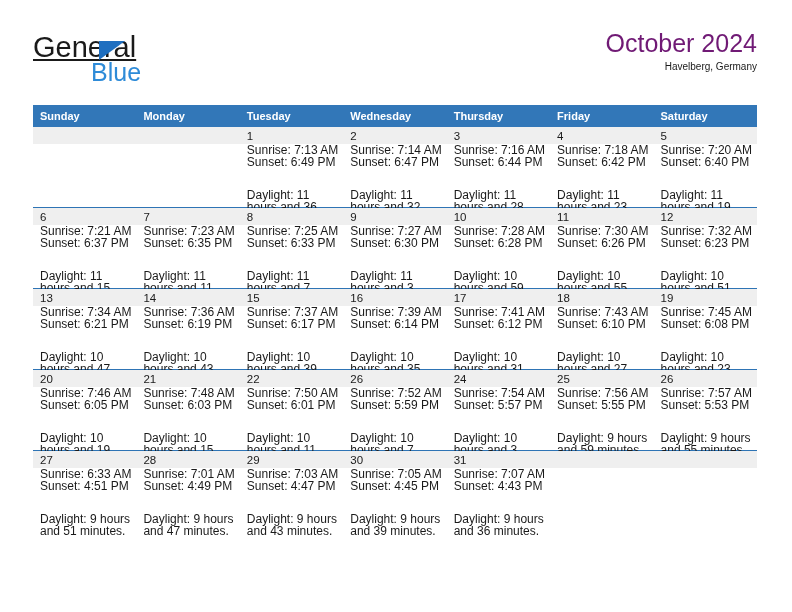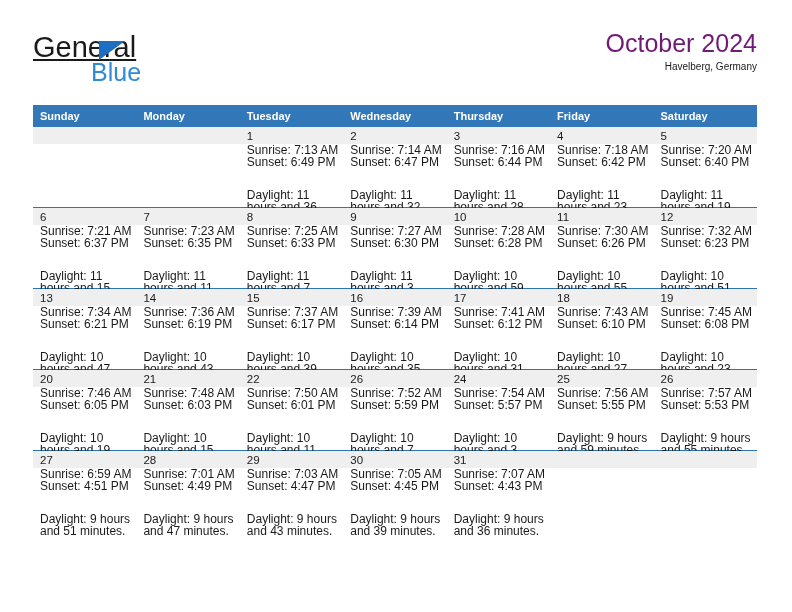--- a/index.html
+++ b/index.html
@@ -456,21 +456,21 @@
                 <div class="daylight">Daylight: 9 hours and 55 minutes.</div>
               </div>
             </div>
           </td>
         </tr>
         <tr class="week-row">
           <td>
             <div class="daycell">
               <div class="daynum-band">27</div>
               <div class="dayinfo">
-                <div>Sunrise: 6:59 AM</div>
+                <div>Sunrise: 6:33 AM</div>
                 <div>Sunset: 4:51 PM</div>
                 <div class="daylight">Daylight: 9 hours and 51 minutes.</div>
               </div>
             </div>
           </td>
           <td>
             <div class="daycell">
               <div class="daynum-band">28</div>
               <div class="dayinfo">
                 <div>Sunrise: 7:01 AM</div>

